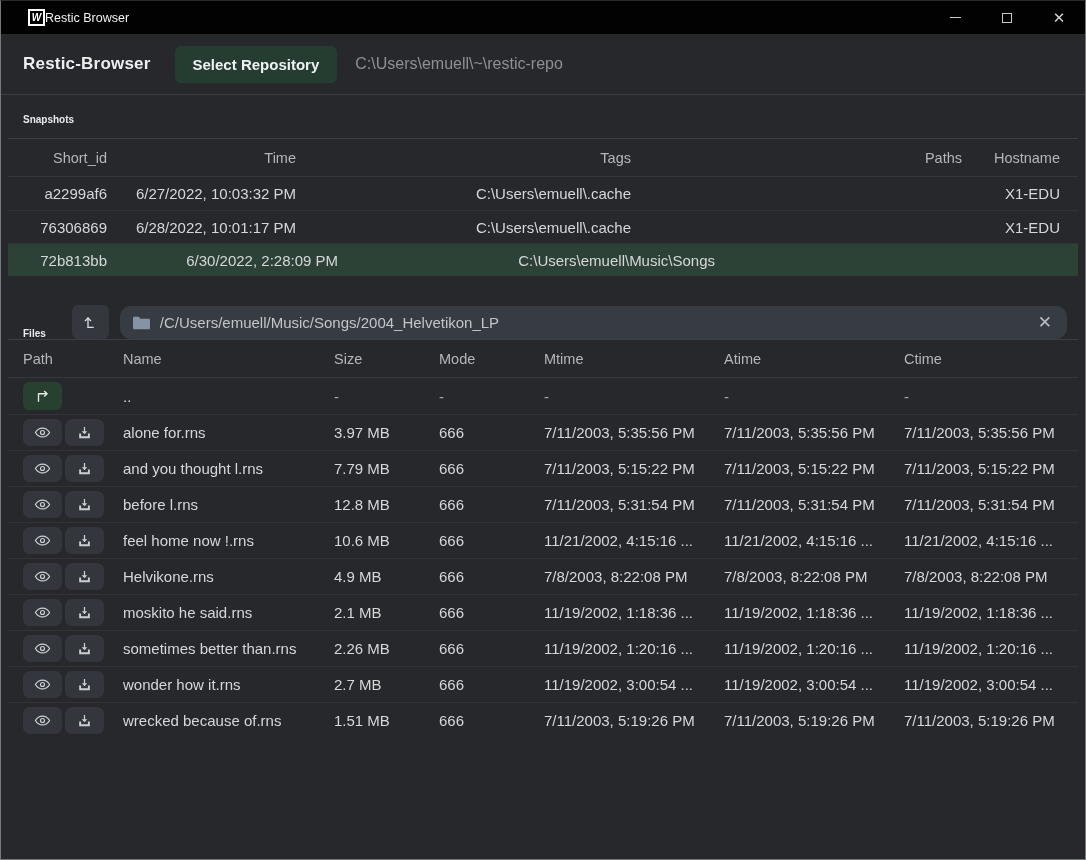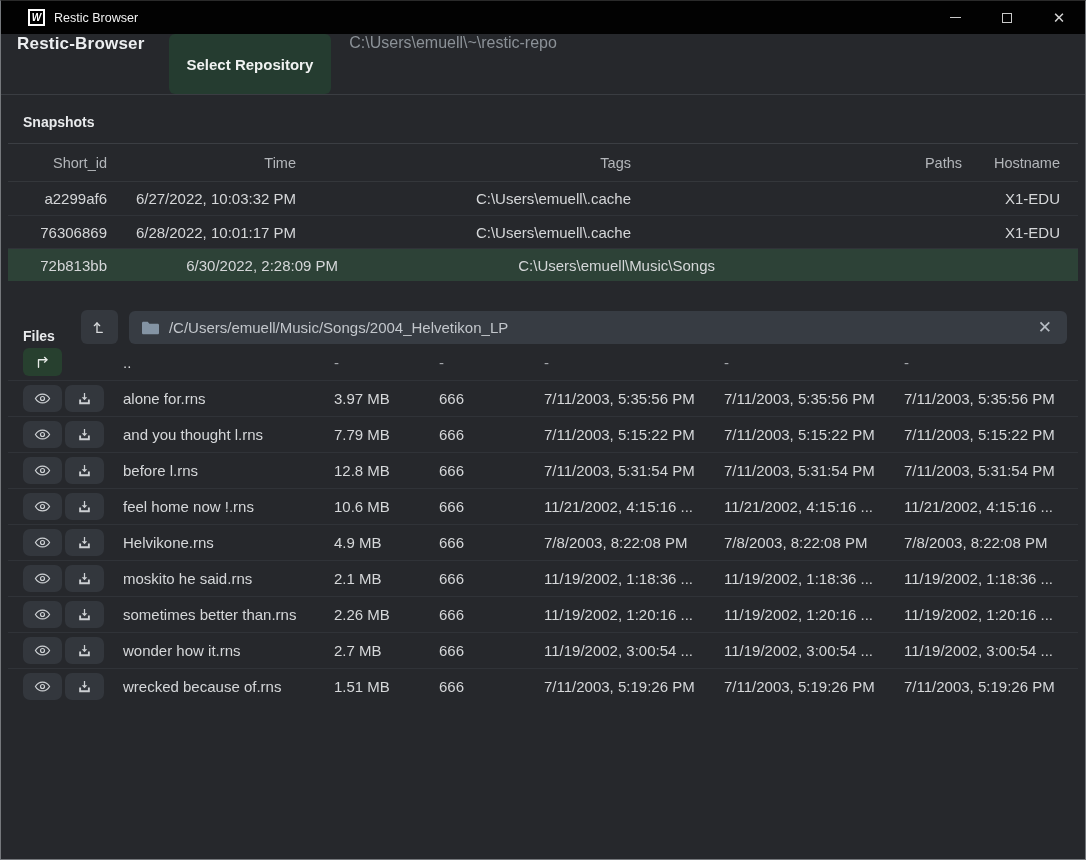--- a/index.html
+++ b/index.html
@@ -16,43 +16,43 @@
   
   .titlebar {
     height:33px; background:#020202; flex:0 0 33px;
     display:flex; align-items:center; padding-left:27px;
   }
   .app-logo {
     width:17px; height:17px; background:#000; border:2px solid #fff;
     color:#fff; font-weight:bold; font-size:10px; line-height:13px;
     text-align:center; font-style:italic;
   }
-  .titlebar-title { color:#f2f2f2; font-size:12.5px; margin-left:9px; }
+  .titlebar-title { color:#f2f2f2; font-size:12.5px; }
   .titlebar-spacer { flex:1; }
   .win-btn {
     width:52px; height:33px; display:flex; align-items:center; justify-content:center;
     background:transparent; border:none; color:#c9c9c9; cursor:default;
   }
   .glyph-min { width:11px; height:0; border-top:1.4px solid #c9c9c9; display:block; }
   .glyph-max { width:10px; height:10px; border:1.4px solid #c9c9c9; display:block; }
   .glyph-close { font-size:15px; line-height:15px; color:#d4d4d4; }
   
   .toolbar {
-    height:61px; flex:0 0 61px; display:flex; 
-    padding:0 16px; border-bottom:1px solid #3a3d42;
+    height:61px; flex:0 0 61px; display:flex; align-items:center;
+    padding:0 22px; border-bottom:1px solid #3a3d42;
   }
   .app-name { color:#eceef0; font-size:17px; font-weight:bold; letter-spacing:.2px; }
   .select-repo-btn {
     margin-left:24px; background:#253c30; color:#f0f2f1; border:none;
     font-family:inherit; font-size:15px; font-weight:bold;
     padding:10px 18px; border-radius:6px; cursor:pointer;
   }
   .repo-path { margin-left:18px; color:#8b9197; font-size:16px; }
   
-  .section-title { color:#e8eaec; font-size:14px; font-weight:bold; }
+  .section-title { color:#e8eaec; font-size:10px; font-weight:bold; }
   .snapshots-title { padding:19px 22px 13px 22px; }
   
   .table { margin:0 7px; }
   .thead {
     border-top:1px solid #3b3e43; border-bottom:1px solid #34373b;
     color:#b3b6ba; font-size:14.5px;
   }
   .snap-grid, .file-grid { display:grid; align-items:center; padding-left:15px; padding-right:8px; }
   .snap-grid { grid-template-columns:94px 189px 335px 331px 1fr;text-align:right; }
   .file-grid { grid-template-columns:100px 211px 105px 105px 180px 180px 1fr; }
@@ -62,21 +62,21 @@
   .snap-row.selected { background:#2d4237;gap:42px; }
   .cell { white-space:nowrap; overflow:hidden; text-overflow:ellipsis; padding-right:10px; }
   
   .files-bar { height:63px; flex:0 0 63px; display:flex; align-items:flex-end; padding:0 18px 0 22px; }
   .level-up-btn {
     margin-left:26px; width:37px; height:34px; border:none; border-radius:6px;
     background:#34383e; color:#d9dbdd; display:flex; align-items:center; justify-content:center;
     cursor:pointer; flex:0 0 auto;
   }
   .path-bar {
-    flex:1; margin-left:11px; height:33px; background:#373c43; border-radius:6px;
+    flex:1; margin-left:11px; height:33px; background:#373c43; border-radius:11px;
     display:flex; align-items:center; padding:0 13px;
   }
   .path-text { margin-left:10px; color:#c2c6cb; font-size:15px; white-space:nowrap; overflow:hidden; }
   .path-clear { margin-left:auto; background:none; border:none; color:#b6bcc3; font-size:17px; cursor:pointer; padding:0 2px; }
   
   .frow { height:36px; color:#d5d7d9; font-size:15px; }
   .frow + .frow { border-top:1px solid #303338; }
   .dash { color:#a3a6aa; }
   .btn-cell { display:flex; align-items:center; gap:3px; overflow:visible; }
   .icon-btn {
@@ -166,20 +166,29 @@
     <div class="path-bar">
       <svg width="17" height="14" viewBox="0 0 20 16" fill="#8494a4">
           <path d="M0 2.2C0 1.3.7.6 1.6.6h5.1l2 2.3h9.7c.9 0 1.6.7 1.6 1.6v9.3c0 .9-.7 1.6-1.6 1.6H1.6c-.9 0-1.6-.7-1.6-1.6V2.2z"></path>
         </svg>
       <div class="path-text">/C/Users/emuell/Music/Songs/2004_Helvetikon_LP</div>
       <button class="path-clear">✕</button>
     </div>
   </div>
 
   <div class="table">
+    <div class="thead file-grid">
+      <div class="cell">Path</div>
+      <div class="cell">Name</div>
+      <div class="cell">Size</div>
+      <div class="cell">Mode</div>
+      <div class="cell">Mtime</div>
+      <div class="cell">Atime</div>
+      <div class="cell">Ctime</div>
+    </div>
 
     <div>
 
       <div class="frow file-grid">
         <div class="cell btn-cell">
           <button class="parent-btn">
             <svg width="18" height="14" viewBox="0 0 24 18" fill="none" stroke="currentColor" stroke-width="1.8" stroke-linecap="round" stroke-linejoin="round">
                 <path d="M6 16V6h11"></path>
                 <path d="M14 2.8 17.3 6 14 9.2"></path>
               </svg>

